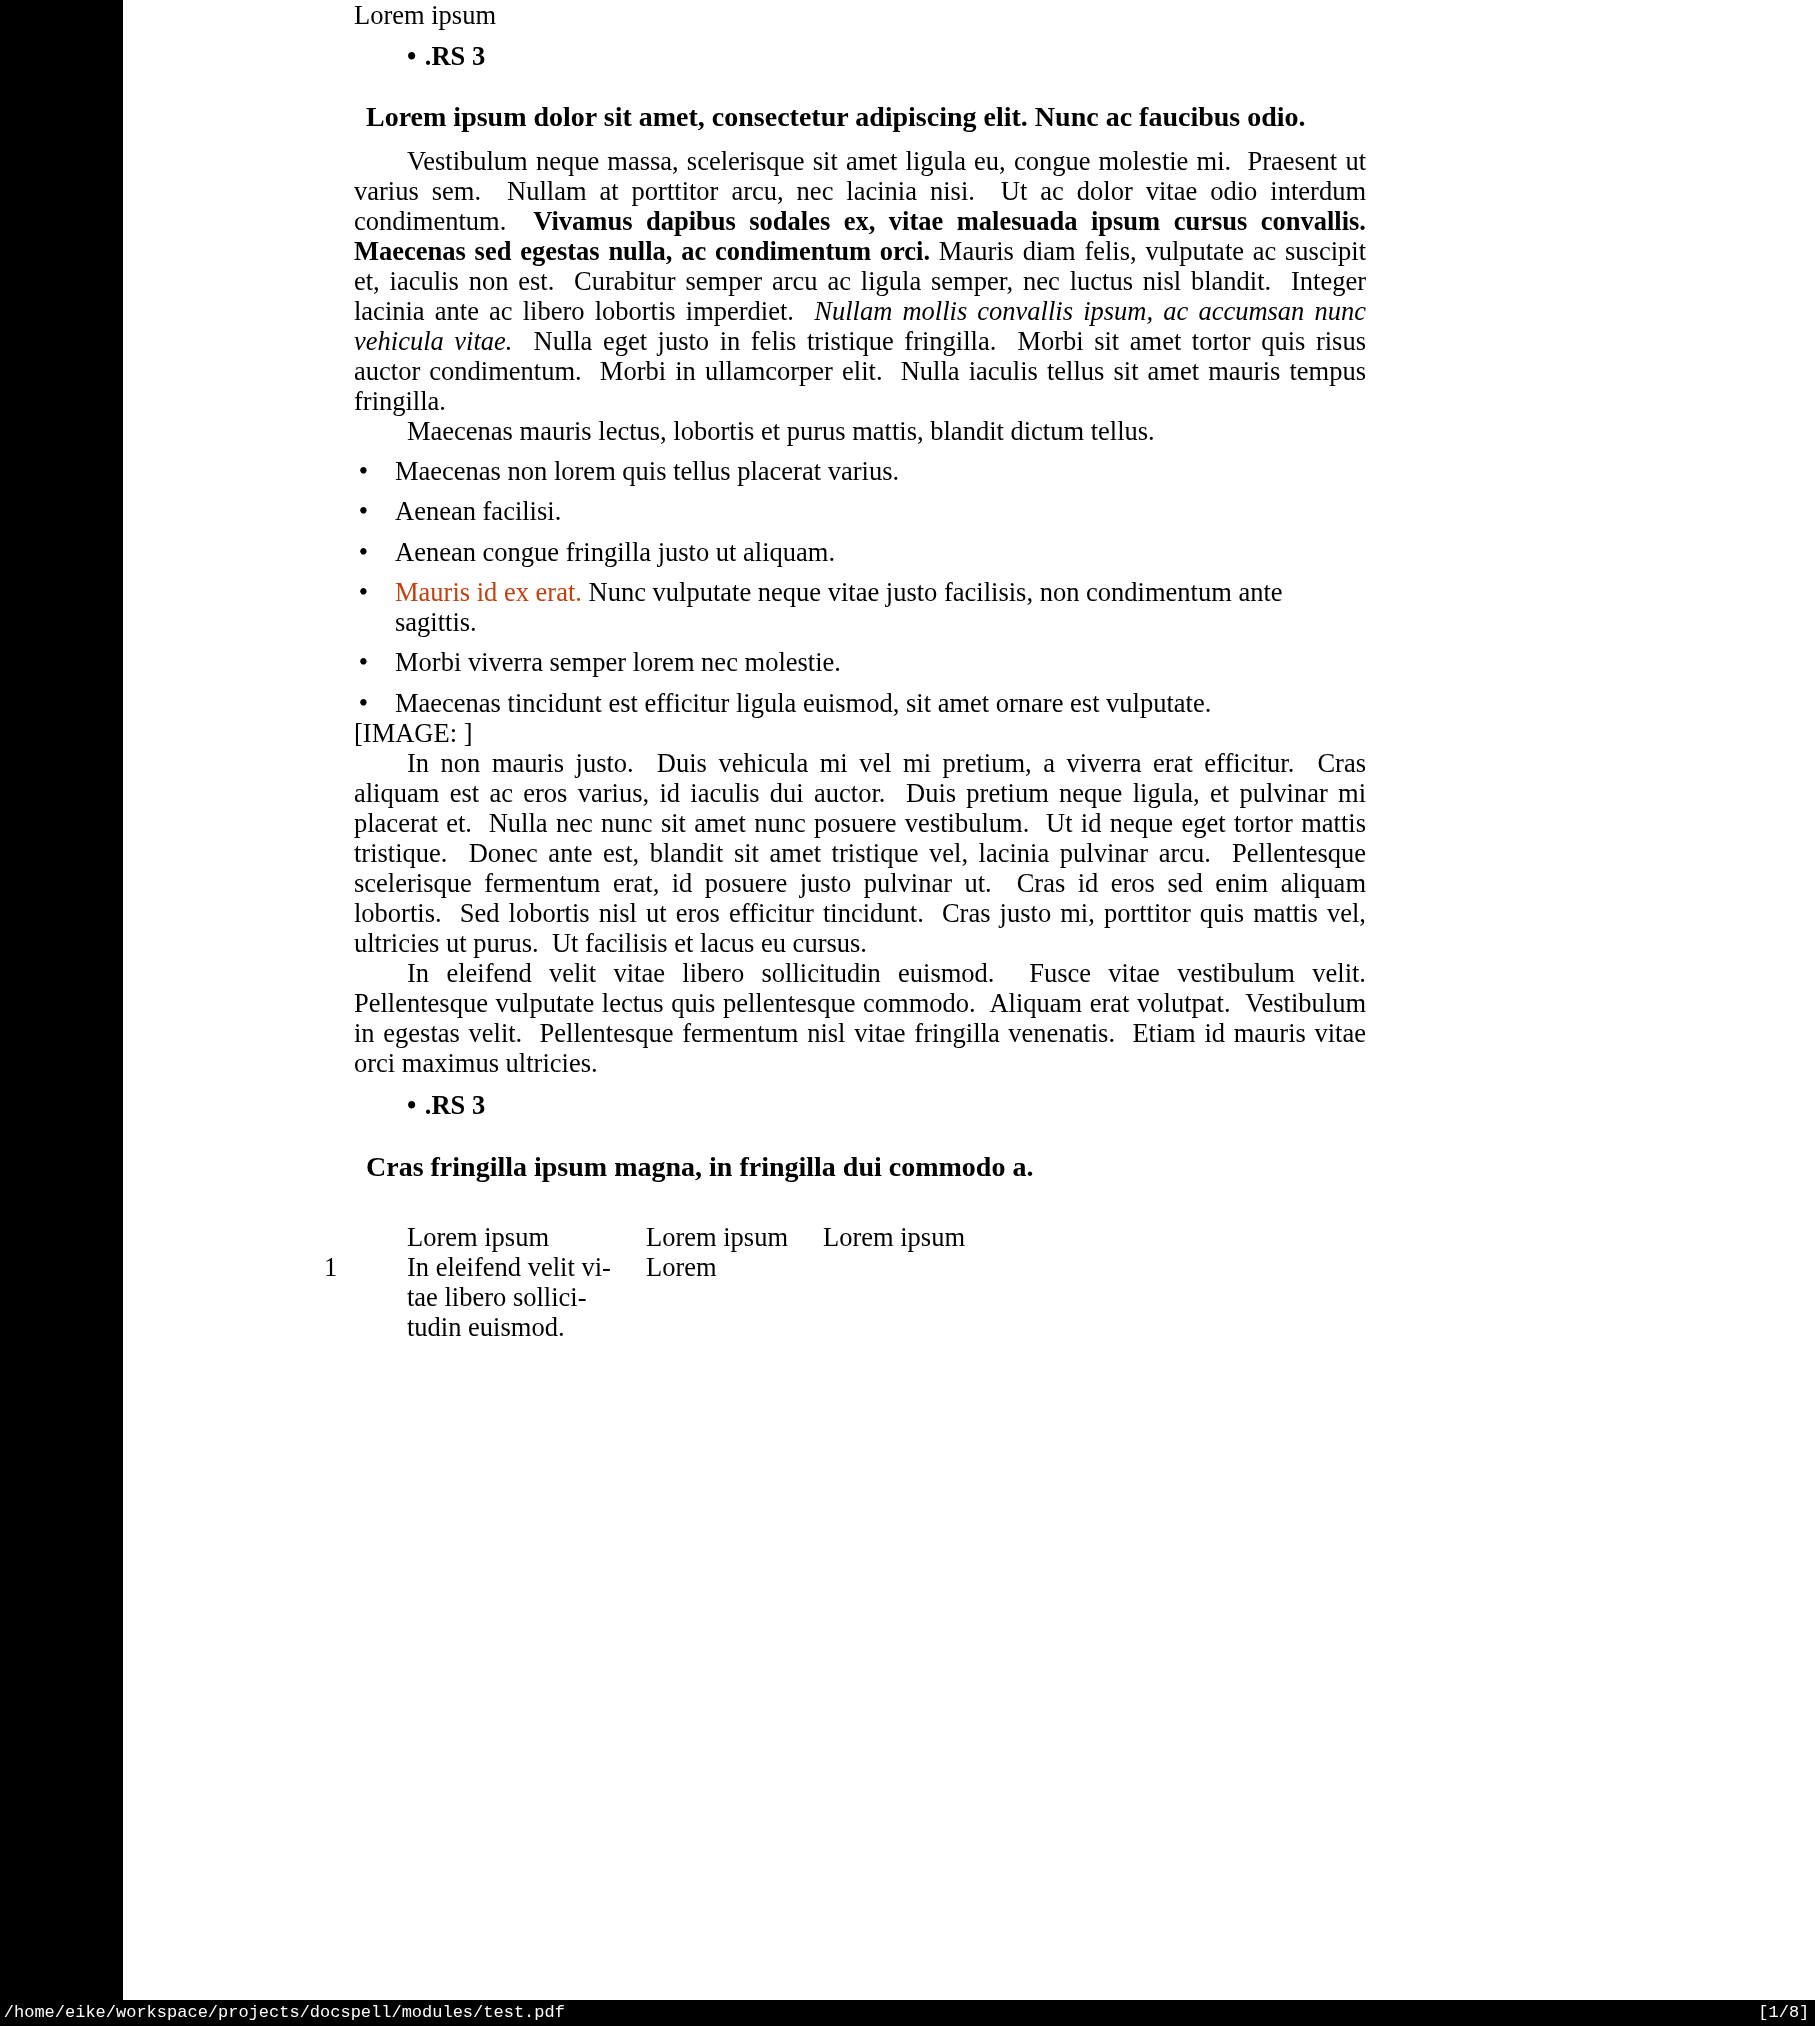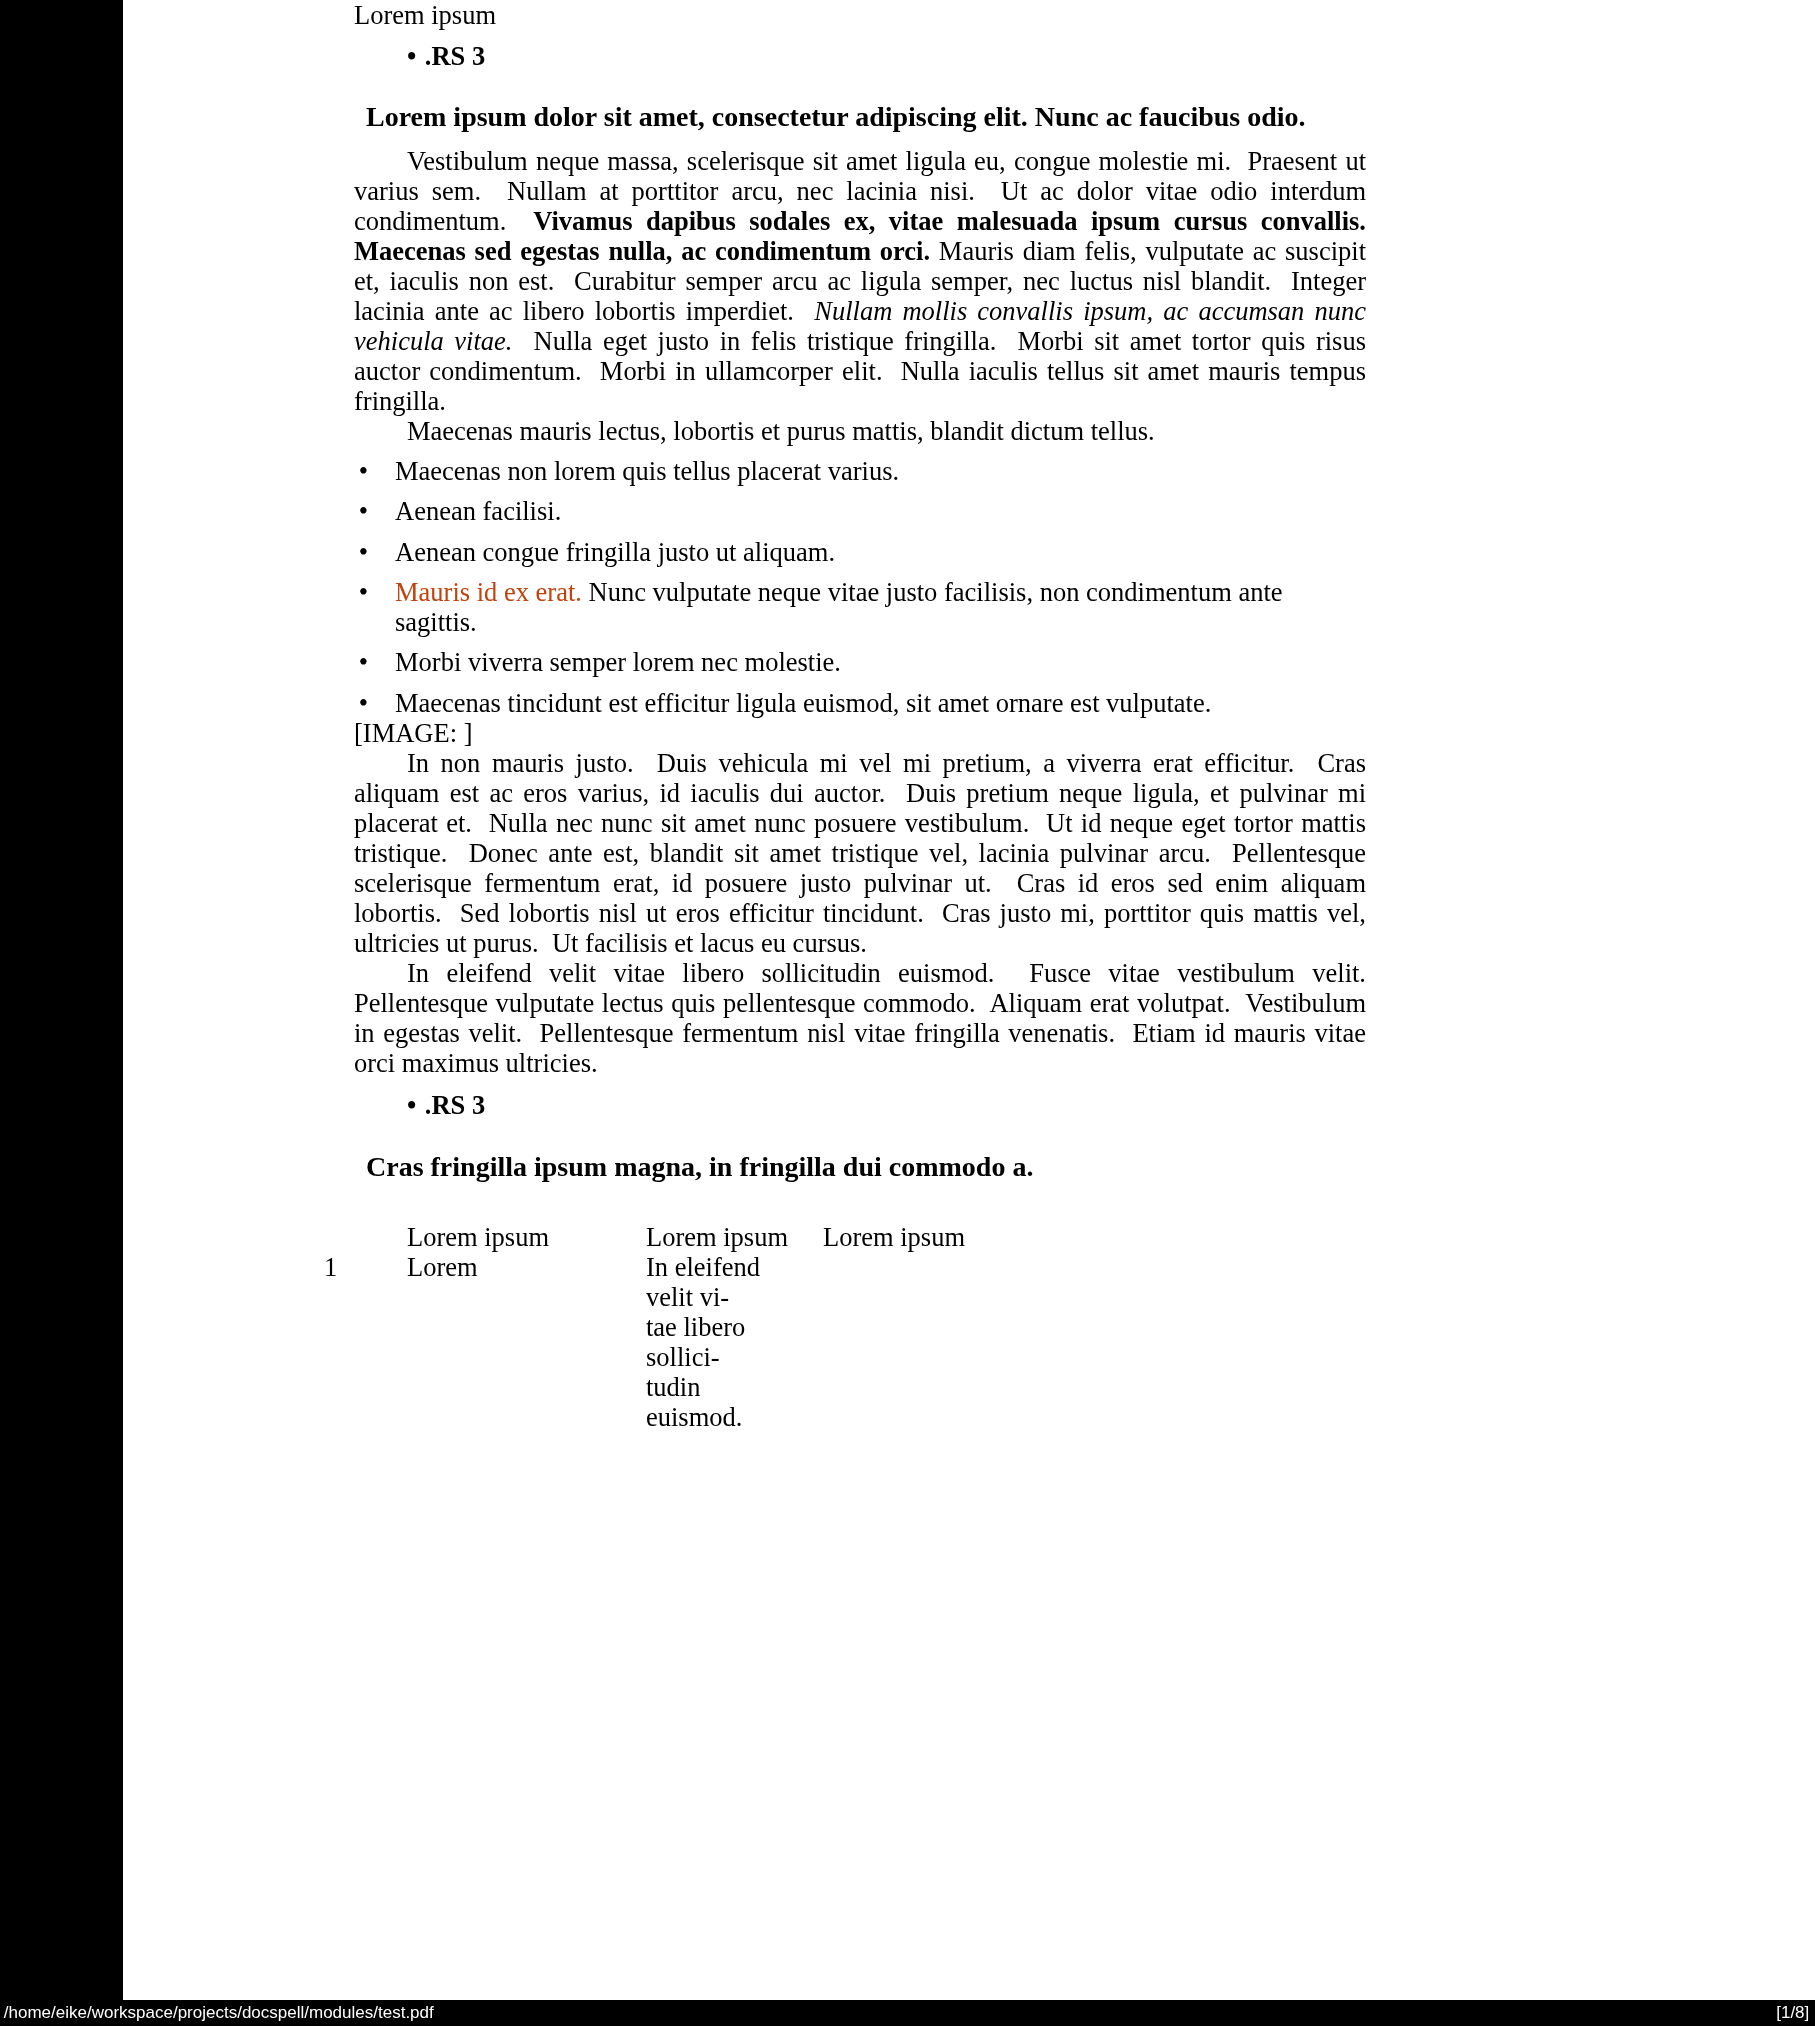--- a/index.html
+++ b/index.html
@@ -107,21 +107,21 @@
     white-space: pre-line;
   }
   .statusbar {
     position: absolute;
     left: 0;
     top: 2000px;
     width: 100%;
     height: 26.5px;
     background: #000000;
     color: #ffffff;
-    font-family: Liberation Sans, sans-serif;
+    font-family: Liberation Mono, monospace;
     font-size: 17px;
     line-height: 26.5px;
     display: flex;
     justify-content: space-between;
     box-sizing: border-box;
     padding: 0 5.7px 0 3.8px;
   }
 </style>
 </head>
 <body>
@@ -182,24 +182,24 @@
 
       <div class="doc-heading heading-2">Cras fringilla ipsum magna, in fringilla dui commodo a.</div>
 
       <div class="doc-table">
         <div class="cell"></div>
         <div class="cell">Lorem ipsum</div>
         <div class="cell">Lorem ipsum</div>
         <div class="cell">Lorem ipsum</div>
 
         <div class="cell">1</div>
-        <div class="cell">Lorem</div>
         <div class="cell cell-multiline">In eleifend velit vi-
 tae libero sollici-
 tudin euismod.</div>
+        <div class="cell">Lorem</div>
         <div class="cell"></div>
       </div>
 
     </div>
   </div>
 
   <div class="statusbar">
     <span>/home/eike/workspace/projects/docspell/modules/test.pdf</span>
     <span>[1/8]</span>
   </div>

